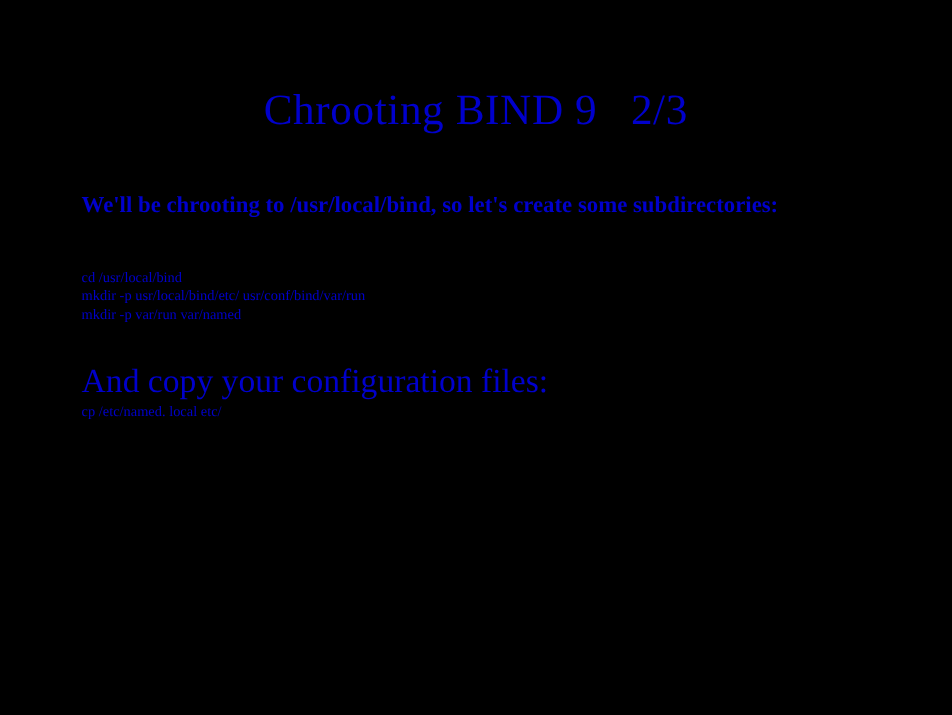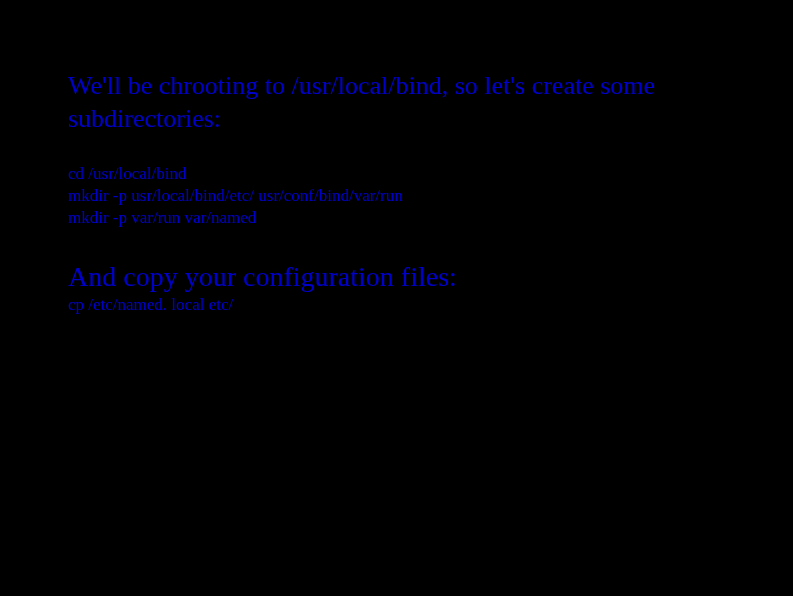--- a/index.html
+++ b/index.html
@@ -23,42 +23,46 @@
       font-weight: normal;
       text-align: center;
       margin-bottom: 48px;
       letter-spacing: 0.5px;
     }
     .title-gap {
       display: inline-block;
       width: 28px;
     }
     .body-text {
-      font-size: 26px;
+      font-size: 19px;
       line-height: 1.25;
-      margin-bottom: 28px;
+      margin-bottom: 40px;
+      font-weight: bold;
     }
     .body-text2 {
       font-size: 28px;
       line-height: 1.25;
     }
     .code-block {
-      font-size: 17px;
+      font-size: 12px;
       line-height: 1.3;
       margin-bottom: 30px;
       font-family: "Times New Roman", Times, serif;
     }
     .code-line {
       display: block;
     }
   </style>
 </head>
 <body>
 
 <div class="slide">
+  <h1 class="title">
+    <span>Chrooting BIND 9</span><span class="title-gap"></span><span>2/3</span>
+  </h1>
 
   <p class="body-text">We'll be chrooting to /usr/local/bind, so let's create some subdirectories:</p>
 
   <div class="code-block">
     <span class="code-line">cd /usr/local/bind</span>
     <span class="code-line">mkdir -p usr/local/bind/etc/ usr/conf/bind/var/run</span>
     <span class="code-line">mkdir -p var/run var/named</span>
   </div>
 
   <p class="body-text2">And copy your configuration files:</p>

